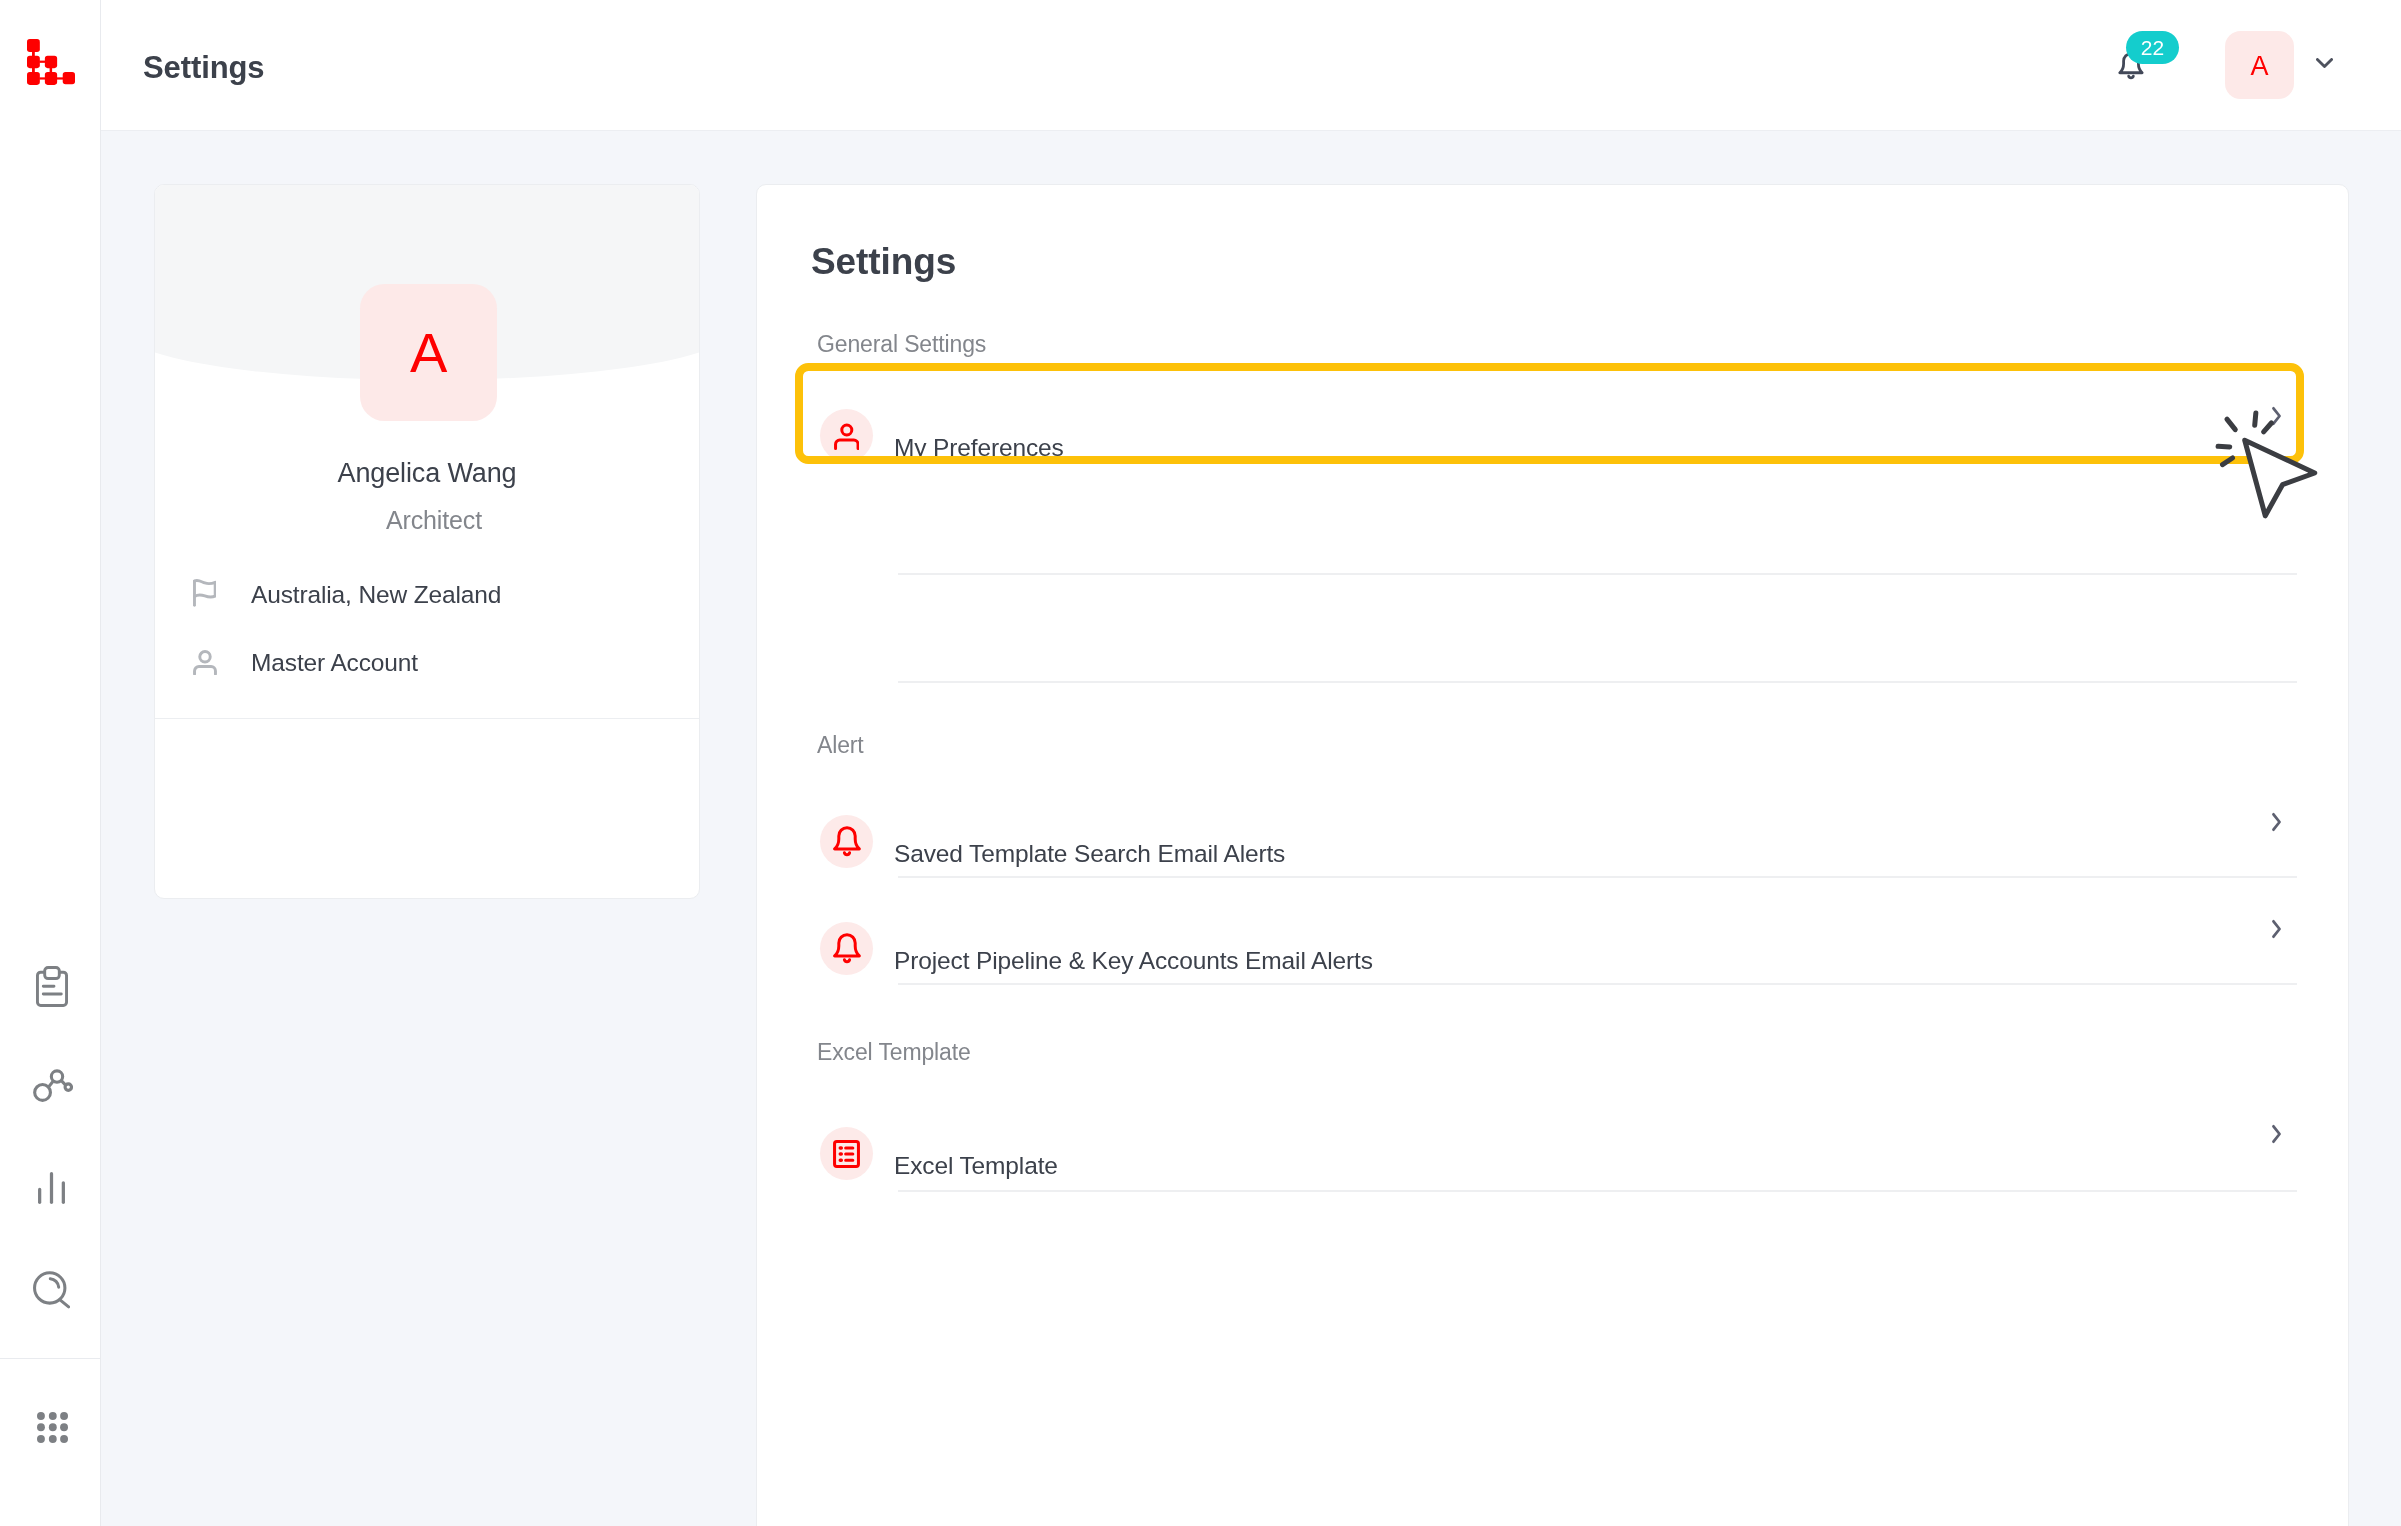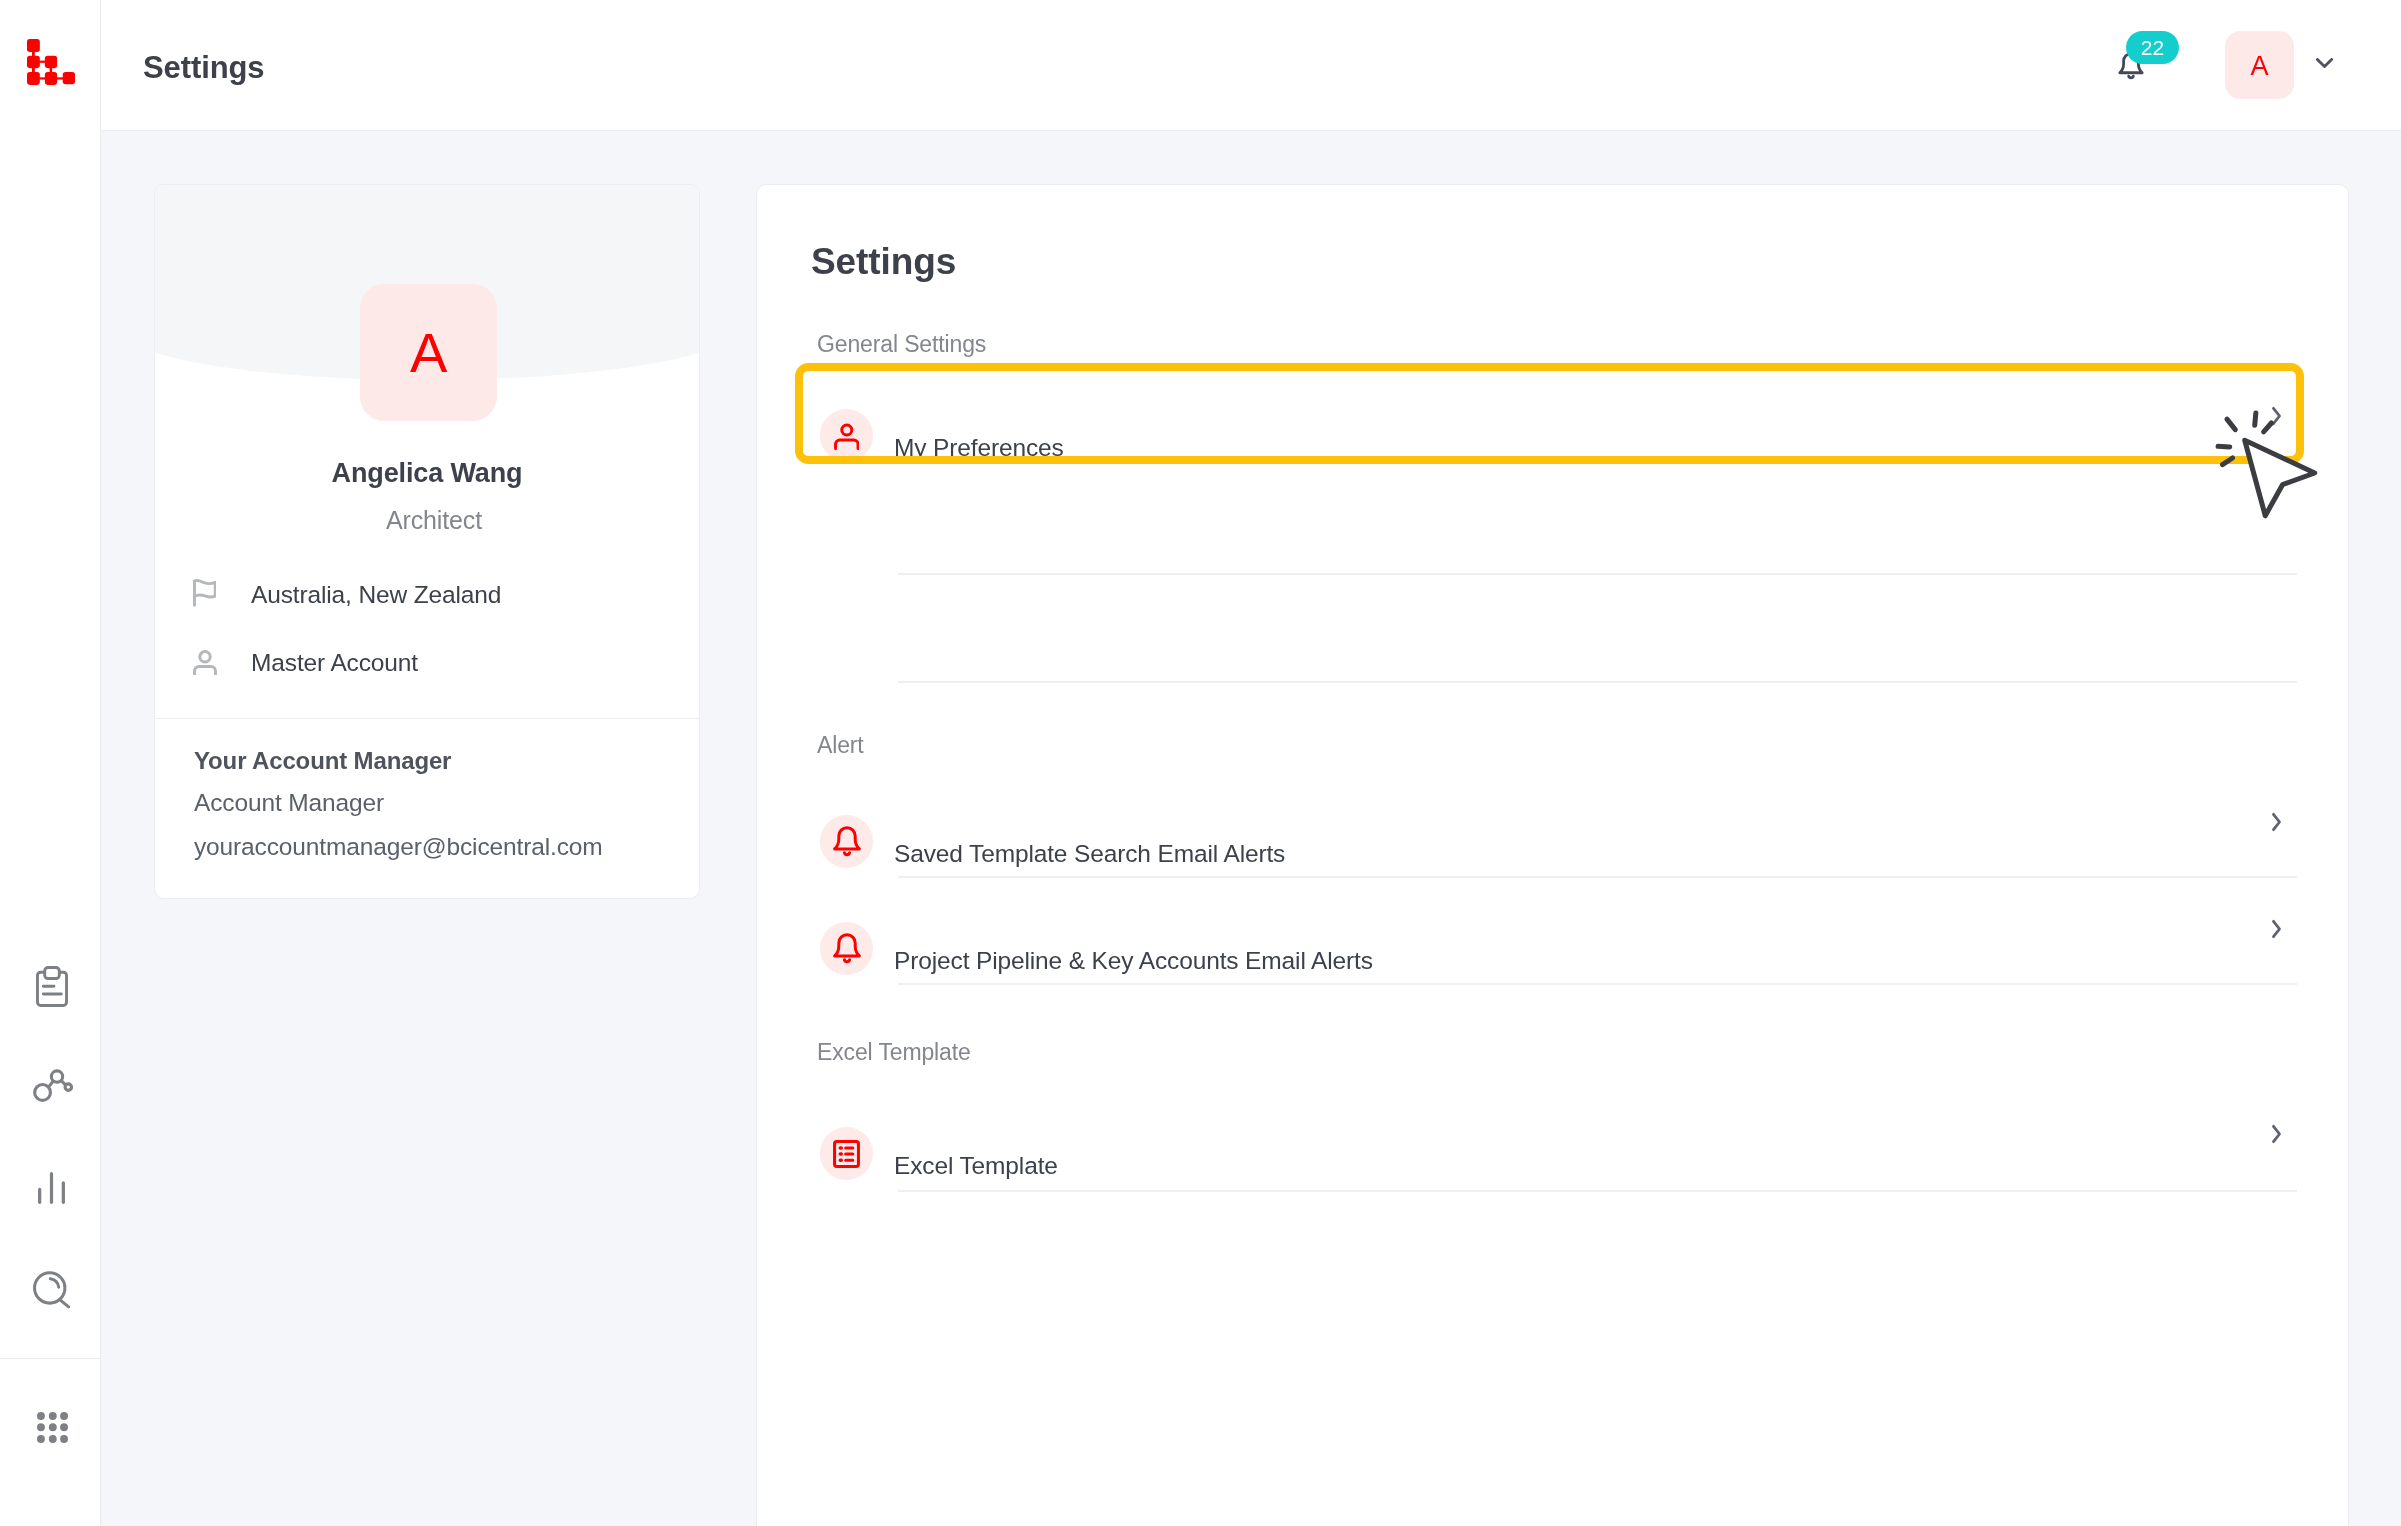--- a/index.html
+++ b/index.html
@@ -18,21 +18,21 @@
   .topbar-title{position:absolute;left:42px;top:52px;font-size:31px;font-weight:bold;color:#3c414b;letter-spacing:-0.1px;line-height:1}
   .bell-wrap{position:absolute;left:2017px;top:52px;width:26px;height:28px}
   .badge{position:absolute;left:2025px;top:31px;height:33px;width:53px;border-radius:16.7px;background:#14cdcd;color:#fff;font-size:21px;display:flex;align-items:center;justify-content:center;letter-spacing:0;line-height:1}
   .avatar-top{position:absolute;left:2124px;top:31px;width:69px;height:68px;border-radius:15.6px;background:#fde9e8;display:flex;align-items:center;justify-content:center;color:#fe0000;font-size:27px;line-height:1;padding-top:2.2px}
   .chev-top{position:absolute;left:2215px;top:58px;width:17px;height:10px}
 
   
   .profile{position:absolute;left:154px;top:184px;width:546px;height:715px;background:#fff;border:1.1px solid #ebedf0;border-radius:10px;overflow:hidden}
   .profile-hero{position:absolute;left:-33px;top:0;width:610px;height:195px;background:#f5f6f7;border-radius:0 0 50% 50% / 0 0 50px 50px}
   .profile-av{position:absolute;left:205px;top:99px;width:137px;height:137px;border-radius:24.5px;background:#fde9e8;display:flex;align-items:center;justify-content:center;color:#fe0000;font-size:56px;line-height:1;font-weight:400}
-  .profile-name{position:absolute;left:0;top:275px;width:544px;text-align:center;font-size:27px;font-weight:bold;color:#3c414b;line-height:1}
+  .profile-name{position:absolute;left:0;top:275px;width:544px;text-align:center;font-size:27px;font-weight:normal;color:#3c414b;line-height:1}
   .profile-role{position:absolute;left:7px;top:323px;width:544px;text-align:center;font-size:25px;color:#83868c;line-height:1}
   .meta-row{position:absolute;left:38px;display:flex;align-items:flex-end}
   .meta-ico{width:58px;display:flex;align-items:flex-start;justify-content:flex-start;flex:none}
   .meta-txt{font-size:24.5px;color:#3c414b;line-height:1;margin-top:3.9px}
   .profile-div{position:absolute;left:0;top:533px;width:544px;height:1.1px;background:#eceef1}
   .am-block{position:absolute;left:39px;top:564px;width:478px}
   .am-h{font-size:24px;font-weight:bold;color:#4e535c;line-height:1;margin-bottom:18.3px}
   .am-l{font-size:24.5px;color:#5b606a;line-height:1;margin-bottom:19px}
 
   
@@ -163,25 +163,20 @@
       <span class="meta-ico">
         <svg width="24" height="25.6" viewBox="0 0 43 46" fill="none" stroke="#b4b7bc" stroke-width="5.3" stroke-linecap="round" stroke-linejoin="round">
           <circle cx="21.5" cy="12.2" r="9.4"></circle>
           <path d="M2.7 43.3v-5.6a7.9 7.9 0 0 1 7.9-7.9h21.8a7.9 7.9 0 0 1 7.9 7.9v5.6"></path>
         </svg>
       </span>
       <span class="meta-txt">Master Account</span>
     </div>
 
     <div class="profile-div"></div>
-    <div class="am-block">
-      <div class="am-h">Your Account Manager</div>
-      <div class="am-l">Account Manager</div>
-      <div class="am-l">youraccountmanager@bcicentral.com</div>
-    </div>
   </div>
 
   <div class="panel">
     <div class="panel-title">Settings</div>
 
     <div class="sec-label" style="top:148px">General Settings</div>
 
     <div class="srow" style="top:188px">
       <span class="srow-ico">
         <svg width="25.6" height="28" viewBox="0 0 51 56" fill="none" stroke="#fe0000" stroke-width="6" stroke-linecap="round" stroke-linejoin="round">

